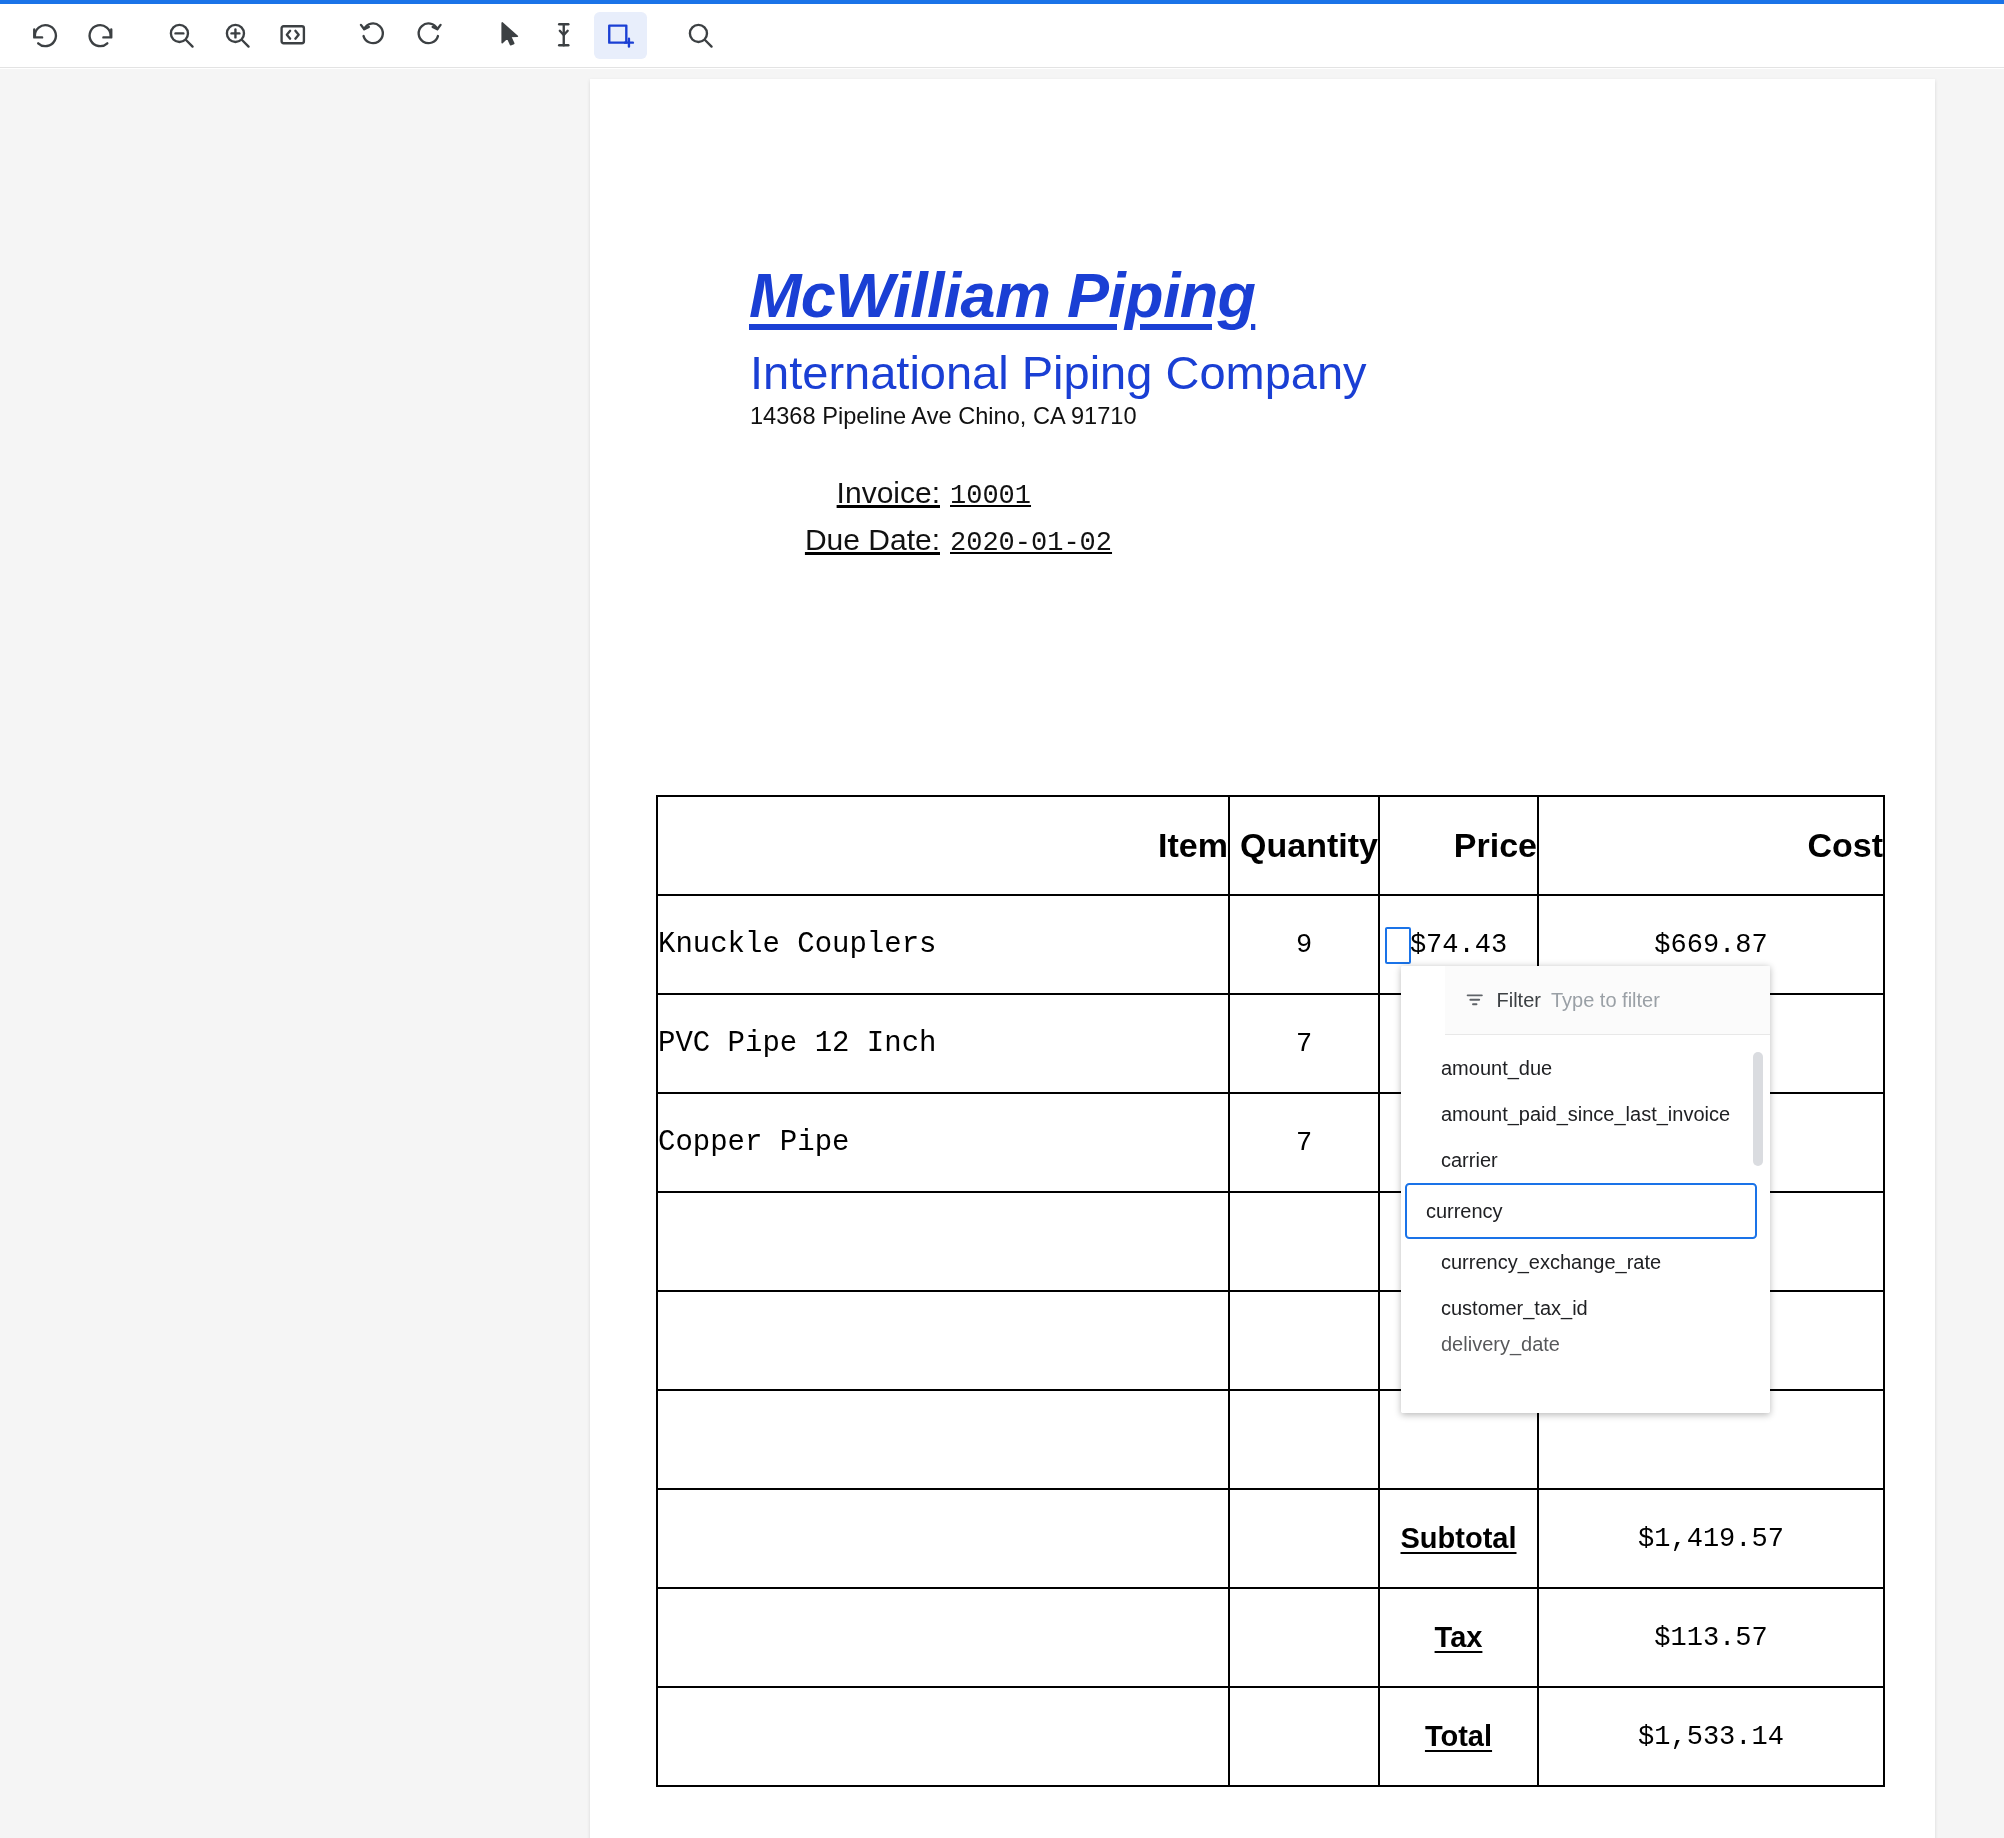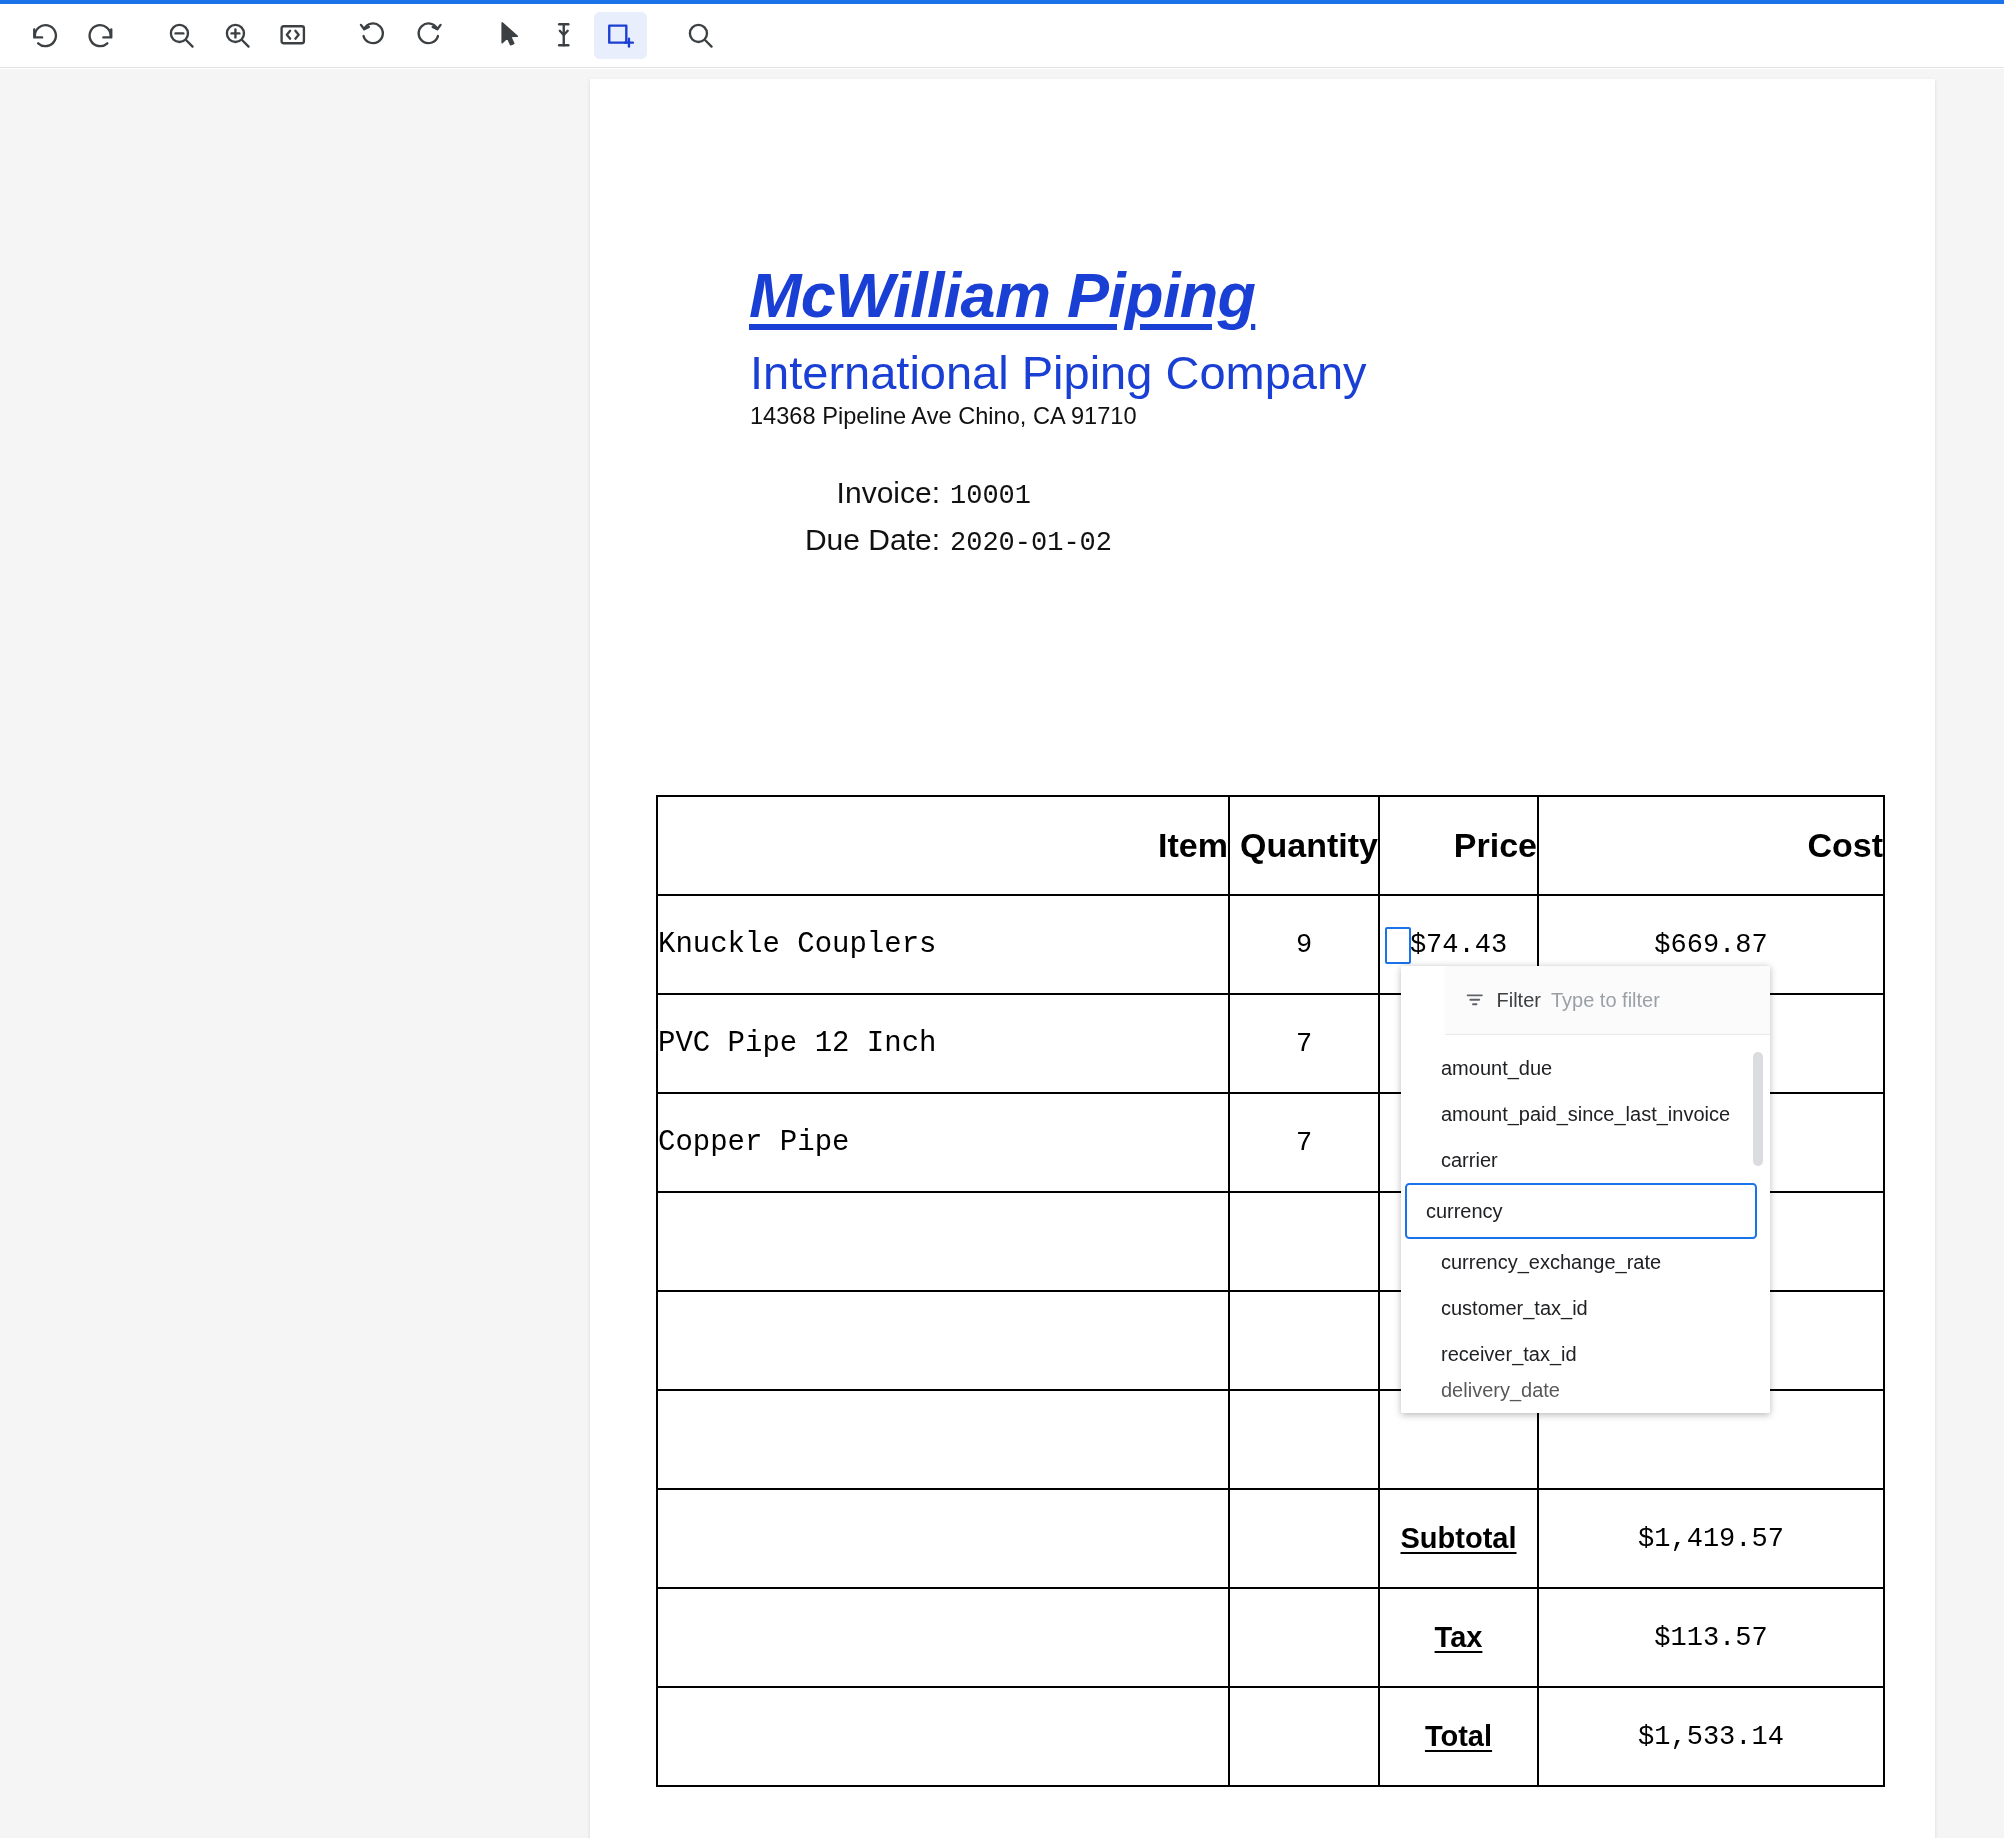--- a/index.html
+++ b/index.html
@@ -101,20 +101,21 @@
     font-size: 23.6px;
     color: #111;
     font-weight: 500;
     white-space: nowrap;
   }
   .meta {
     position: absolute;
     top: 397px;
     left: 160px;
     width: 501px;
+    text-decoration: underline;
   }
   .meta-row {
     display: flex;
     justify-content: flex-start;
     align-items: baseline;
     margin-bottom: 7.2px;
     height: 40px;
   }
   .meta-label {
     font-size: 30px;
@@ -500,19 +501,18 @@
       <span class="dd-filter-placeholder">Type to filter</span>
     </div>
 
     <div class="dd-list">
       <div class="dd-item">amount_due</div>
       <div class="dd-item">amount_paid_since_last_invoice</div>
       <div class="dd-item">carrier</div>
       <div class="dd-item selected">currency</div>
       <div class="dd-item">currency_exchange_rate</div>
       <div class="dd-item">customer_tax_id</div>
-      <div class="dd-item">receiver_tax_id</div>
       <div class="dd-item clipped">delivery_date</div>
       <div class="dd-scrollbar"></div>
     </div>
   </div>
 </div>
 
 
 </body></html>

